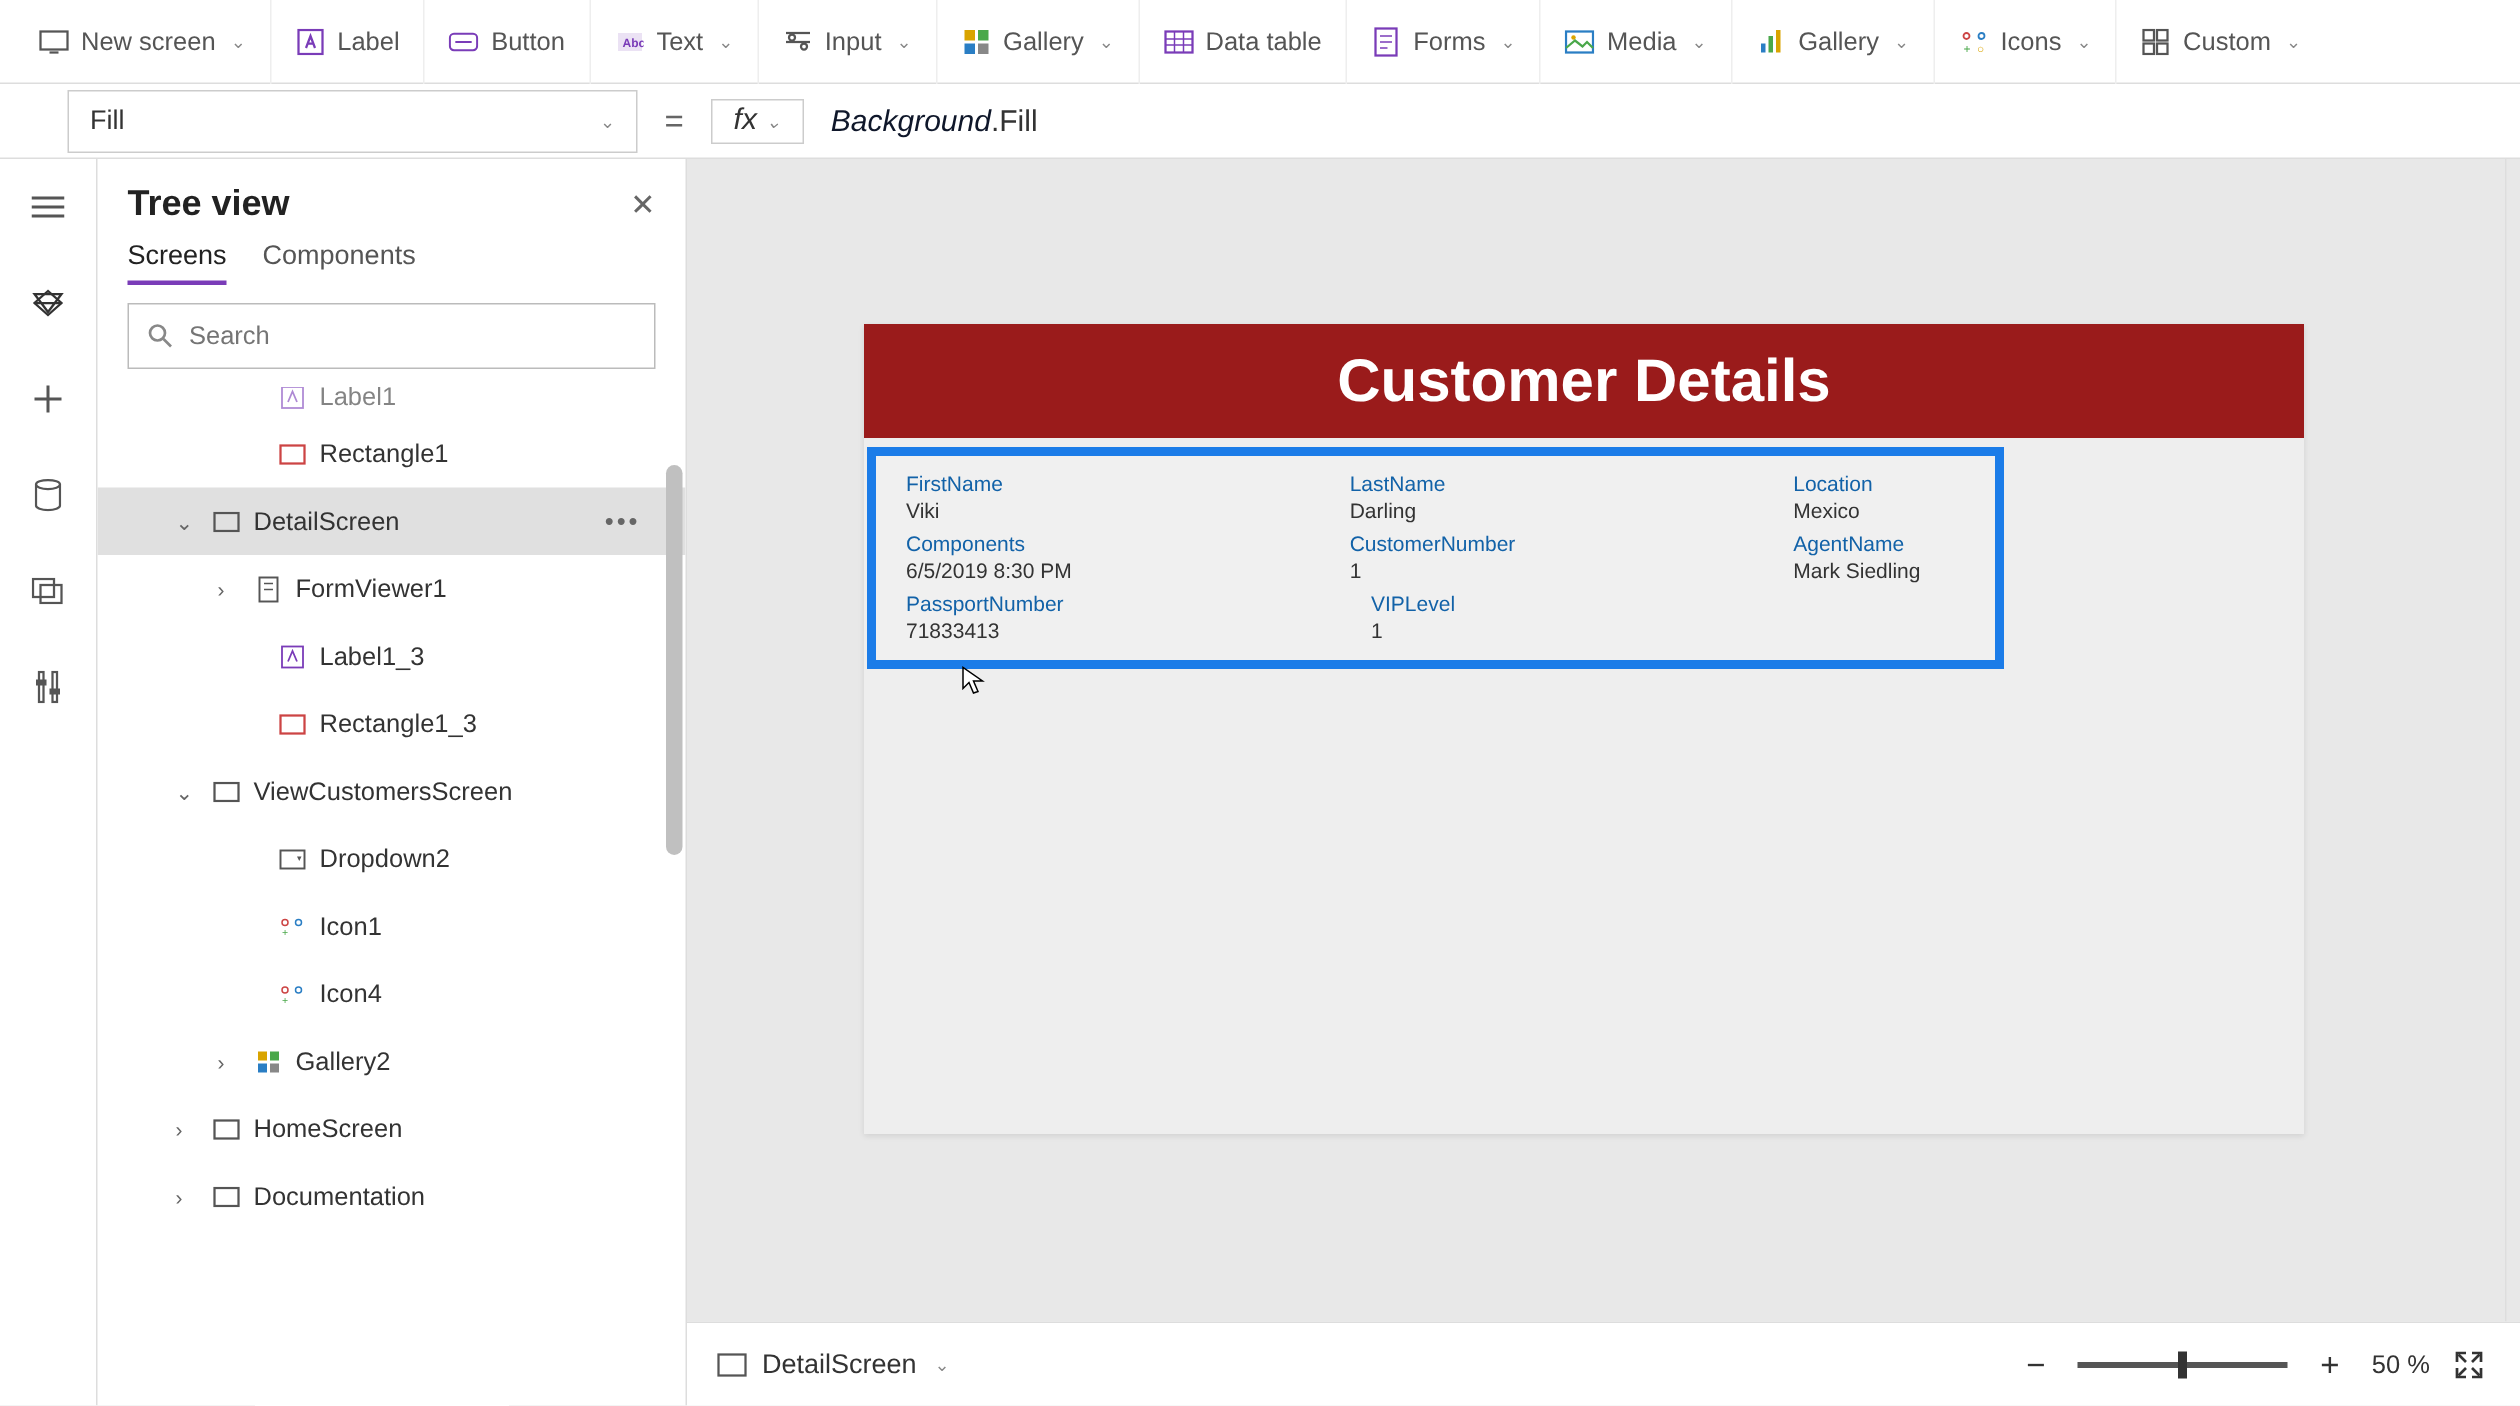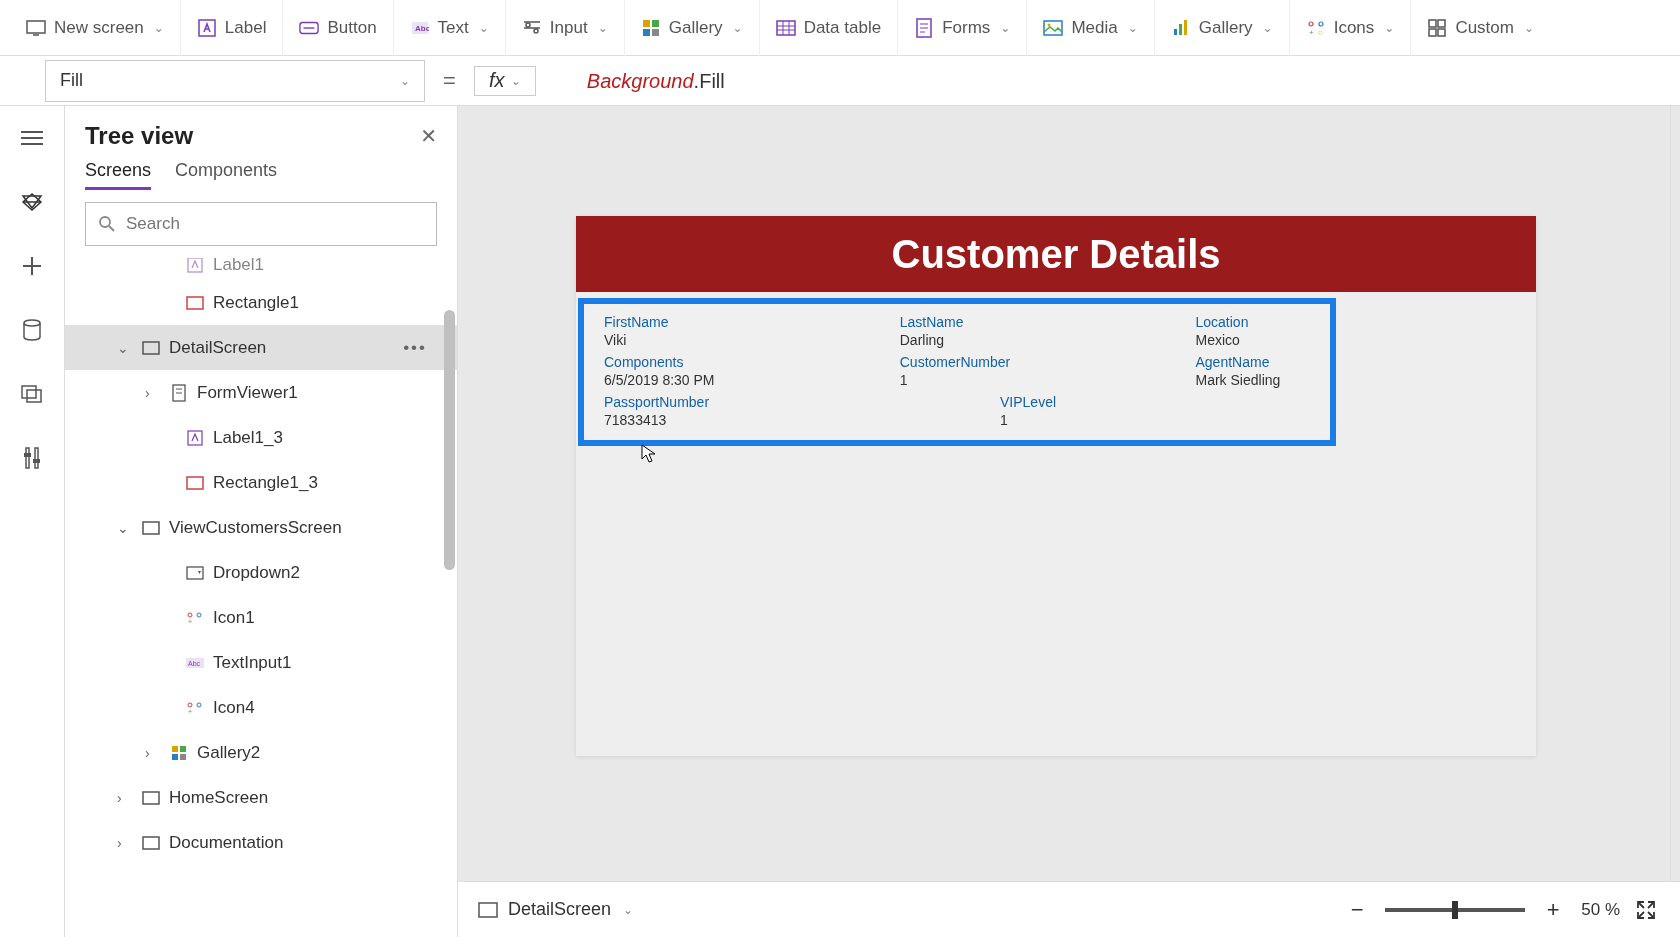--- a/index.html
+++ b/index.html
@@ -59,21 +59,21 @@
   font-style: italic;
   font-size: 20px;
   color: #333;
   gap: 4px;
 }
 .formula-text {
   padding-left: 18px;
   font-size: 20px;
   font-family: 'Consolas', monospace;
 }
-.formula-text .ident { color: #b91c1c; font-style: italic; margin-left: 33px; }
+.formula-text .ident { color: #0f172a; font-style: italic; }
 .formula-text .norm { color: #333; }
 
 
 .main {
   display: flex;
   height: calc(100% - 106px);
 }
 
 
 .left-rail {
@@ -210,21 +210,21 @@
   align-items: center;
   justify-content: center;
 }
 .form-box {
   margin: 6px 2px;
   border: 6px solid #1b7ce8;
   background: #f0f0f0;
   width: 758px;
   padding: 10px 20px 12px 20px;
 }
-.form-row { display: flex; margin-bottom: 6px; justify-content: space-between; }
+.form-row { display: flex; margin-bottom: 6px; }
 .form-col-a { width: 310px; }
 .form-col-b { width: 310px; }
 .form-col-c { width: 120px; }
 .field-label { color: #1262a8; font-size: 14px; }
 .field-value { color: #333; font-size: 14px; margin-top: 2px; }
 
 
 .status-bar {
   position: absolute;
   bottom: 0;
@@ -567,29 +567,20 @@
       </div>
       <div class="tree-node tree-indent-3">
         <span class="node-icon">
             <svg width="18" height="14">
               <circle cx="4" cy="4" r="2" fill="none" stroke="#c44"></circle>
               <circle cx="13" cy="4" r="2" fill="none" stroke="#2a7ec4"></circle>
               <text x="2" y="13" font-size="7" fill="#4aa84a">+</text>
             </svg>
           </span>
         <span>Icon1</span>
-      </div>
-      <div class="tree-node tree-indent-3">
-        <span class="node-icon">
-            <svg width="20" height="12">
-              <rect x="1" y="1" width="18" height="10" fill="#7a3cb8" opacity="0.15"></rect>
-              <text x="3" y="9" font-size="7" fill="#7a3cb8">Abc</text>
-            </svg>
-          </span>
-        <span>TextInput1</span>
       </div>
       <div class="tree-node tree-indent-3">
         <span class="node-icon">
             <svg width="18" height="14">
               <circle cx="4" cy="4" r="2" fill="none" stroke="#c44"></circle>
               <circle cx="13" cy="4" r="2" fill="none" stroke="#2a7ec4"></circle>
               <text x="2" y="13" font-size="7" fill="#4aa84a">+</text>
             </svg>
           </span>
         <span>Icon4</span>

